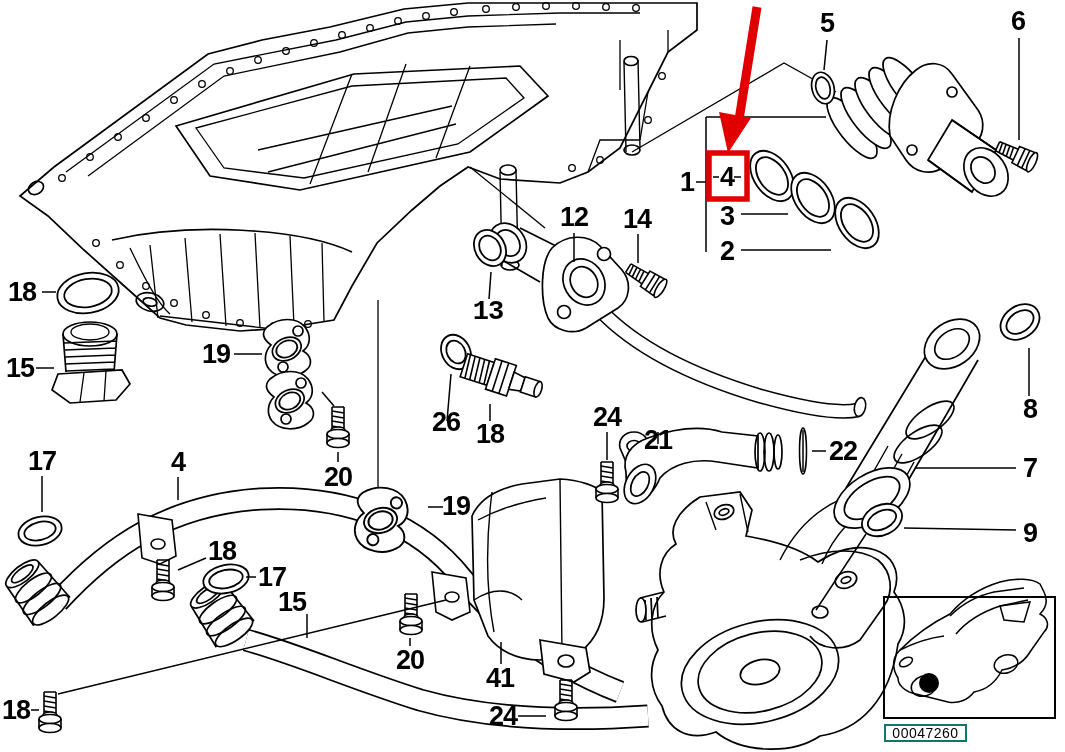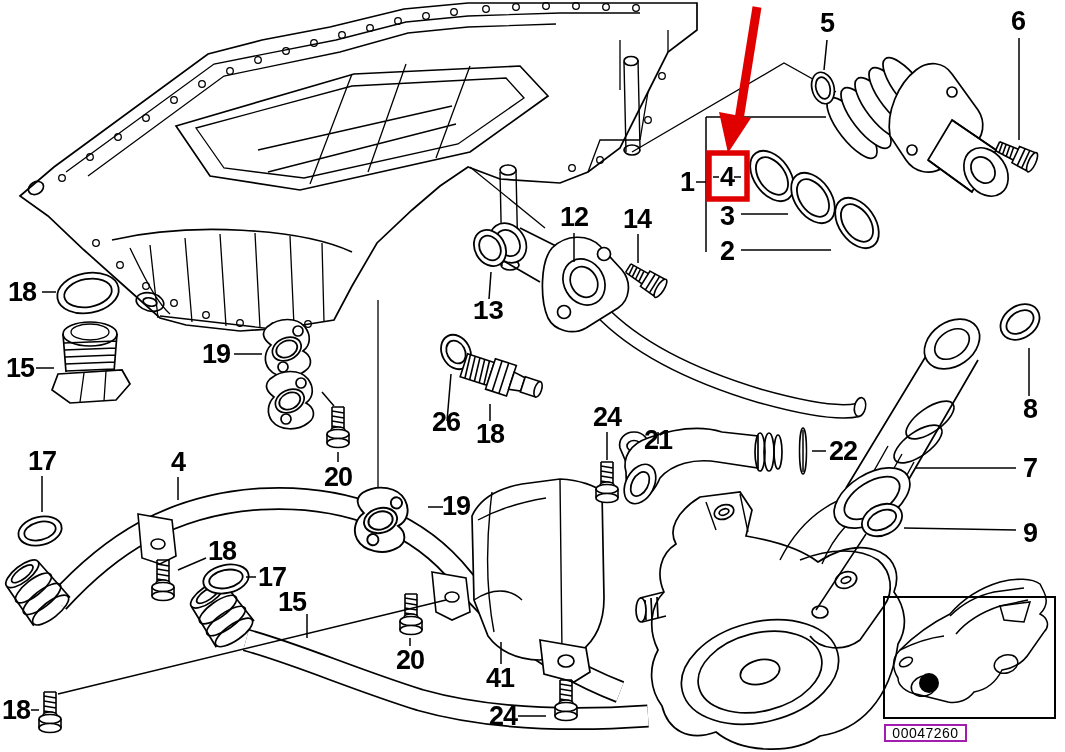--- a/index.html
+++ b/index.html
@@ -3,21 +3,21 @@
 <meta charset="utf-8">
 <style>
   html,body{margin:0;padding:0;background:#fff;}
   #canvas{position:relative;width:1065px;height:752px;background:#ffffff;overflow:hidden;
           font-family:"Liberation Sans",sans-serif;}
   #artwork{position:absolute;left:0;top:0;}
   .part-label{position:absolute;transform:translate(-50%,-50%);
     font:bold 27px "Liberation Sans",sans-serif;color:#000;letter-spacing:-1px;
     white-space:nowrap;cursor:pointer;z-index:5;}
   #code-box{position:absolute;left:884px;top:724px;width:83px;height:18px;
-    border:2px solid #a21caf;box-sizing:border-box;display:flex;align-items:center;
+    border:2px solid #0f766e;box-sizing:border-box;display:flex;align-items:center;
     justify-content:center;font:14px "Liberation Sans",sans-serif;letter-spacing:.5px;z-index:4;}
   #thumb-box{position:absolute;left:883px;top:596px;width:173px;height:123px;
     border:2px solid #000;box-sizing:border-box;z-index:3;}
 </style>
 </head>
 <body>
 
 <div id="canvas">
 
 <svg id="artwork" width="1065" height="752" viewBox="0 0 1065 752" xmlns="http://www.w3.org/2000/svg" xmlns:xlink="http://www.w3.org/1999/xlink">

